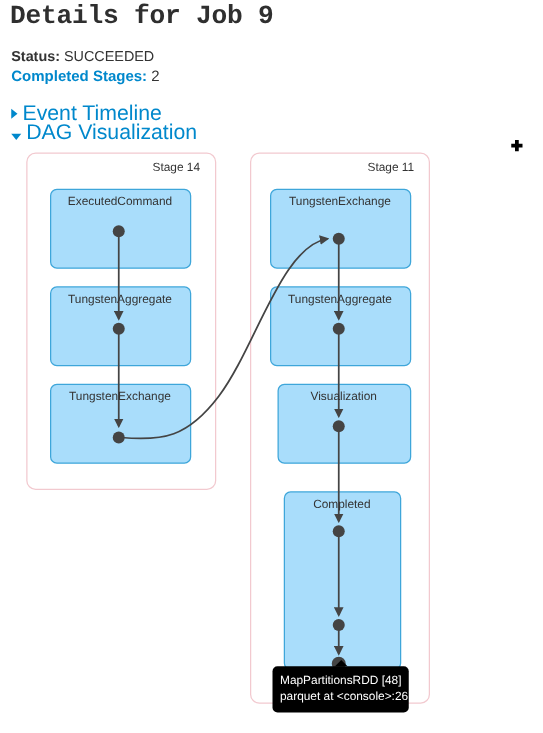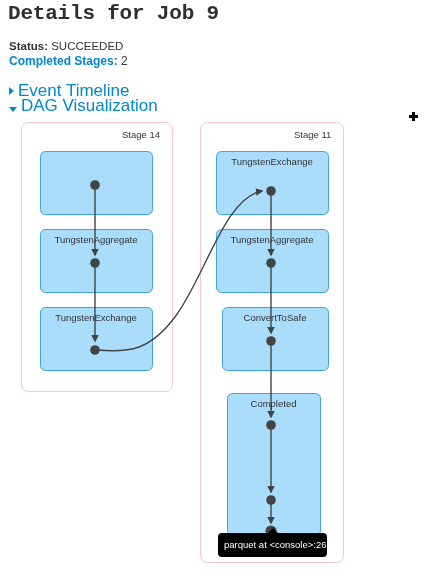--- a/index.html
+++ b/index.html
@@ -221,27 +221,29 @@
     <circle cx="271" cy="151" r="4.8" fill="#444444"></circle>
     <circle cx="271" cy="229" r="4.8" fill="#444444"></circle>
     <circle cx="271" cy="313" r="4.8" fill="#444444"></circle>
     <circle cx="271" cy="388" r="4.8" fill="#444444"></circle>
     <circle cx="271" cy="419" r="5.6" fill="#444444"></circle>
   </svg>
 
   <div class="stage-label" style="left:122px; top:17px;">Stage 14</div>
   <div class="stage-label" style="left:294px; top:17px;">Stage 11</div>
 
+  <div class="node-label" style="left:40px; top:44px; width:112px;">ExecutedCommand</div>
   <div class="node-label" style="left:40px; top:122px; width:112px;">TungstenAggregate</div>
   <div class="node-label" style="left:40px; top:200px; width:112px;">TungstenExchange</div>
 
   <div class="node-label" style="left:216px; top:44px; width:112px;">TungstenExchange</div>
   <div class="node-label" style="left:216px; top:122px; width:112px;">TungstenAggregate</div>
-  <div class="node-label" style="left:222px; top:200px; width:106px;">ConvertToSafe</div>
+  <div class="node-label" style="left:222px; top:200px; width:106px;">Visualization</div>
   <div class="node-label" style="left:227px; top:286px; width:93px;">Completed</div>
 </div>
 
 <div id="rdd-tooltip">
   <div class="tip-arrow"></div>
+  <div class="tip-line">MapPartitionsRDD [48]</div>
   <div class="tip-line">parquet at &lt;console&gt;:26</div>
 </div>
 
 <div id="cursor-marker"></div>
 
 </body></html>

